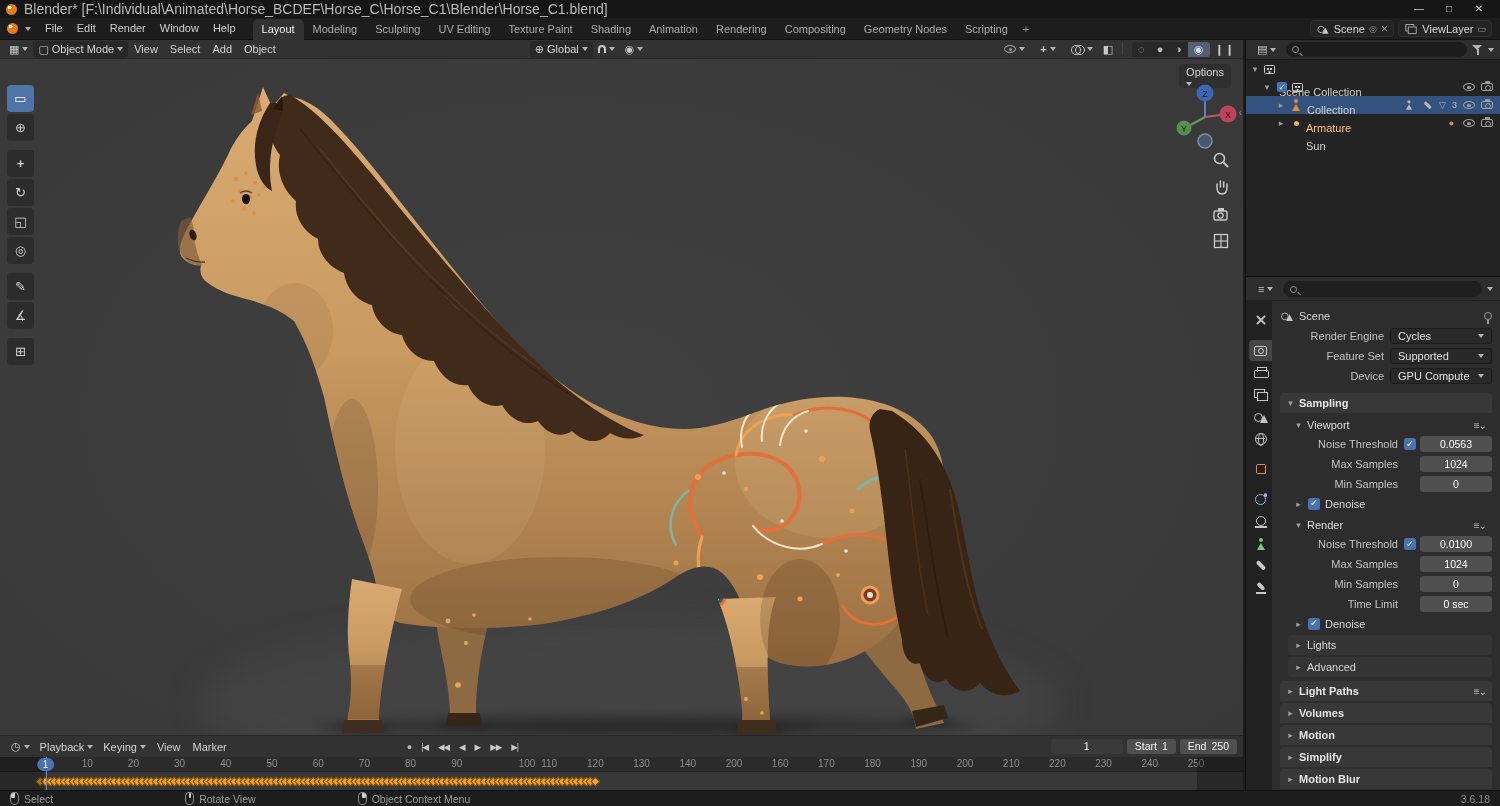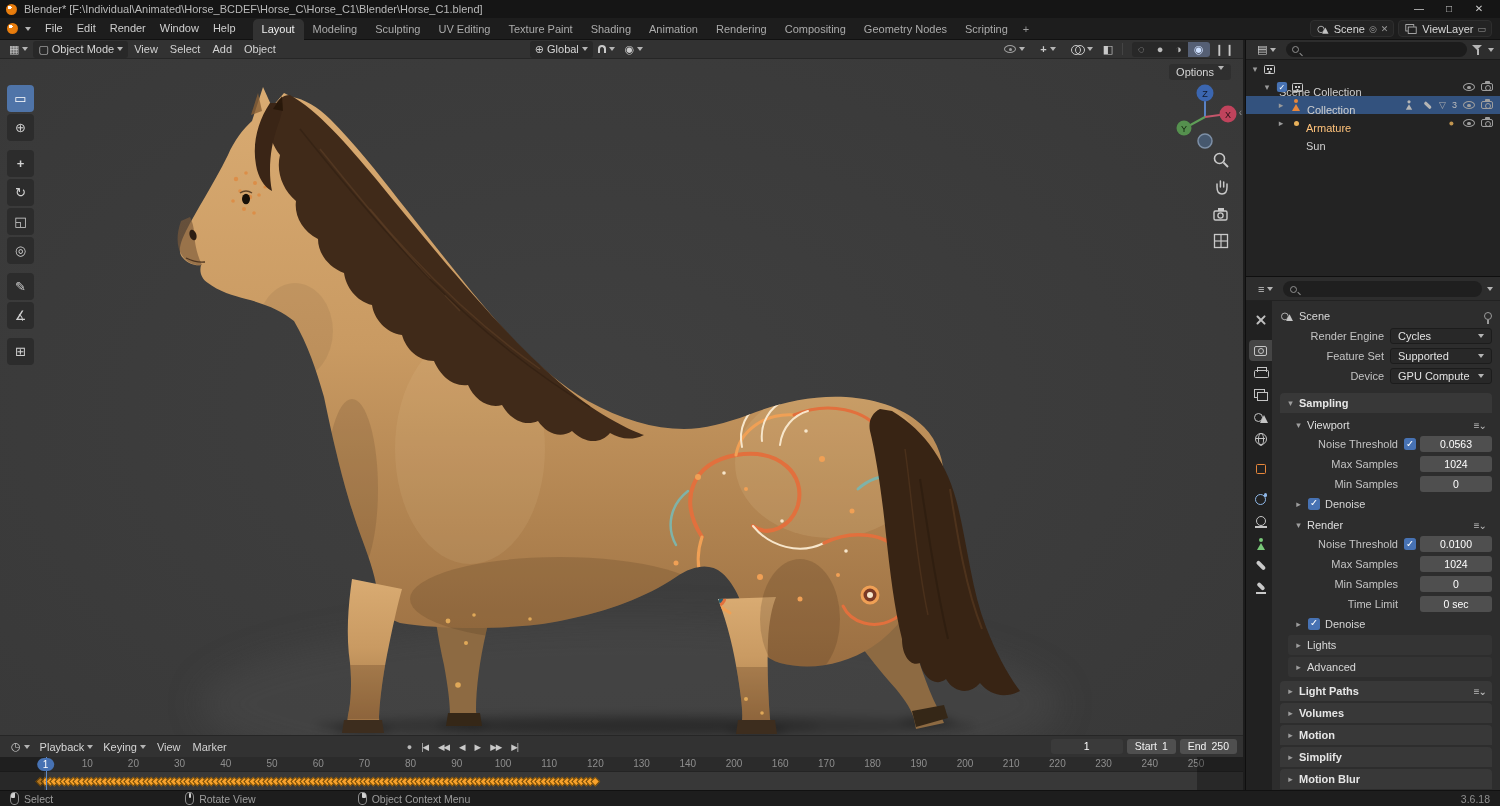--- a/index.html
+++ b/index.html
@@ -2,21 +2,21 @@
 <html><head>
 <meta charset="utf-8">
 <style>
   html,body{margin:0;padding:0;background:#000;}
   *{box-sizing:border-box;font-family:"Liberation Sans","DejaVu Sans",sans-serif;}
   .app{position:relative;width:1500px;height:806px;background:#1d1d1d;overflow:hidden;color:#d6d6d6;font-size:11px;-webkit-user-select:none;user-select:none;}
 
   
   .titlebar{position:absolute;top:0;left:0;right:0;height:18px;background:#151515;display:flex;align-items:center;padding:0 6px;}
   .blogo{width:11px;height:11px;border-radius:50%;background:radial-gradient(circle at 34% 32%,#fff 0 1.8px,#e87d0d 2px 60%,#c56106 100%);margin-right:7px;flex:none;}
-  .tb-title{color:#b9b9b9;font-size:11px;white-space:nowrap;}
+  .tb-title{color:#b9b9b9;font-size:14px;white-space:nowrap;}
   .winctl{margin-left:auto;display:flex;}
   .winctl span{width:30px;text-align:center;color:#cdcdcd;font-size:10px;line-height:18px;}
 
   
   .topbar{position:absolute;top:18px;left:0;right:0;height:22px;background:#1d1d1d;display:flex;align-items:center;border-bottom:1px solid #111;}
   .menu{padding:0 7px;color:#cfcfcf;line-height:21px;}
   .blmenu{display:flex;align-items:center;padding:0 7px;}
   .wtabs{display:flex;align-items:flex-end;height:22px;margin-left:10px;}
   .wtab{padding:3px 9px 4px;color:#ababab;border-radius:5px 5px 0 0;line-height:14px;white-space:nowrap;}
   .wtab.active{background:#323232;color:#efefef;}
@@ -41,21 +41,21 @@
   .shadegrp{display:flex;background:#282828;border-radius:3px;overflow:hidden;}
   .shadegrp span{padding:1px 6px;font-size:11px;color:#bdbdbd;}
   .shadegrp span.active{background:#555f74;color:#cfe1ff;}
   .magnet{width:8px;height:8px;border:2px solid #c9c9c9;border-bottom:none;border-radius:5px 5px 0 0;display:inline-block;}
   .ov-ic{width:13px;height:9px;position:relative;display:inline-block;}
   .ov-ic::before,.ov-ic::after{content:"";position:absolute;width:8px;height:8px;border:1px solid #c9c9c9;border-radius:50%;top:0;}
   .ov-ic::before{left:0;} .ov-ic::after{left:4px;}
 
   
   .canvas{position:absolute;top:19px;left:0;width:1243px;height:676px;background:radial-gradient(1100px 700px at 46% 52%,#404040,#393939 70%,#343434 100%);overflow:hidden;}
-  .options-btn{position:absolute;top:5px;right:12px;display:flex;align-items:flex-start;gap:4px;color:#d5d5d5;background:rgba(40,40,40,.55);border-radius:3px;padding:2px 7px;}
+  .options-btn{position:absolute;top:5px;right:12px;display:flex;align-items:flex-start;gap:4px;color:#d5d5d5;background:rgba(40,40,40,.55);border-radius:3px;padding:2px 7px;flex-direction:column;}
   .toolcol{position:absolute;left:7px;top:26px;display:flex;flex-direction:column;gap:2px;}
   .tbtn{width:27px;height:27px;background:#2c2c2c;border-radius:4px;display:flex;align-items:center;justify-content:center;color:#d0d0d0;font-size:13px;}
   .tbtn.active{background:#4f74a8;color:#fff;}
   .tbtn.gap{margin-top:7px;}
   .navicons{position:absolute;right:13px;top:92px;display:flex;flex-direction:column;gap:9px;align-items:center;}
   .gizmo{position:absolute;right:4px;top:22px;width:70px;height:70px;}
   .sidetoggle{position:absolute;right:1px;top:48px;color:#8f8f8f;font-size:10px;}
 
   
   .timeline{position:absolute;top:695px;left:0;width:1243px;height:55px;background:#323232;border-top:1px solid #262626;}
@@ -550,21 +550,21 @@
         <div class="tl-ruler">
             <span class="tick" style="left: 87.2px;">10</span>
             <span class="tick" style="left: 133.4px;">20</span>
             <span class="tick" style="left: 179.6px;">30</span>
             <span class="tick" style="left: 225.8px;">40</span>
             <span class="tick" style="left: 272px;">50</span>
             <span class="tick" style="left: 318.2px;">60</span>
             <span class="tick" style="left: 364.4px; text-align: right;">70</span>
             <span class="tick" style="left: 410.6px;">80</span>
             <span class="tick" style="left: 456.8px;">90</span>
-            <span class="tick" style="left: 503px;">100</span>
+            <span class="tick" style="left: 527px;">100</span>
             <span class="tick" style="left: 549.2px;">110</span>
             <span class="tick" style="left: 595.4px;">120</span>
             <span class="tick" style="left: 641.6px;">130</span>
             <span class="tick" style="left: 687.8px;">140</span>
             <span class="tick" style="left: 734px;">200</span>
             <span class="tick" style="left: 780.2px;">160</span>
             <span class="tick" style="left: 826.4px;">170</span>
             <span class="tick" style="left: 872.6px;">180</span>
             <span class="tick" style="left: 918.8px;">190</span>
             <span class="tick" style="left: 965px;">200</span>

